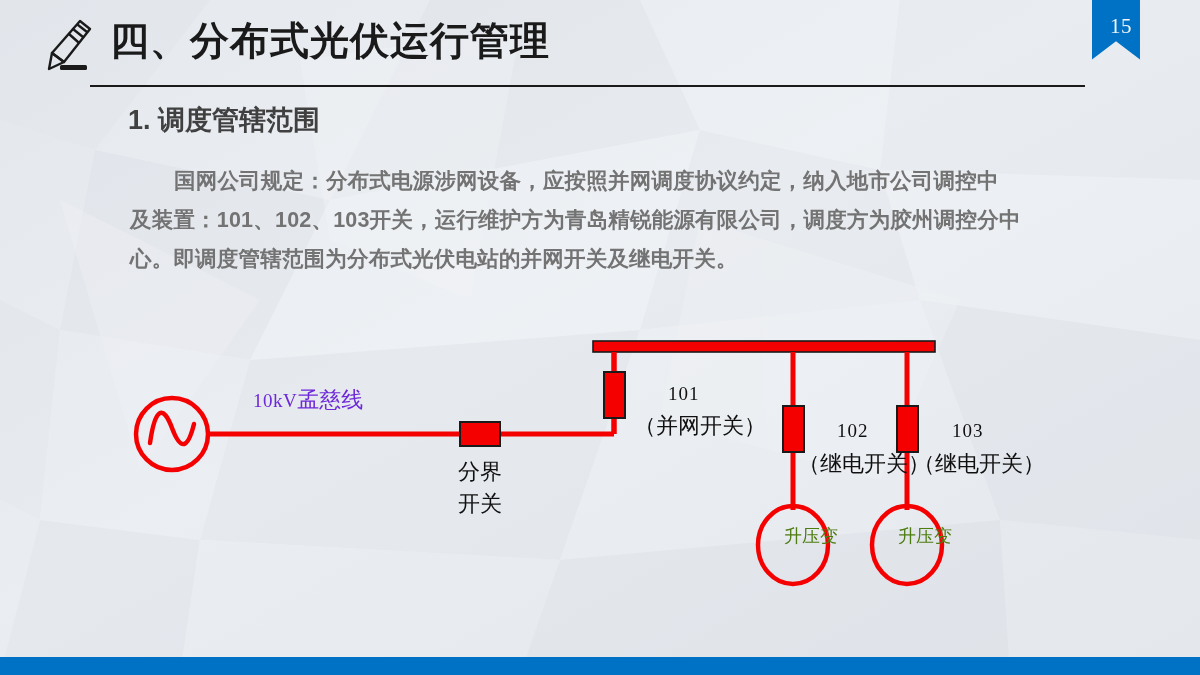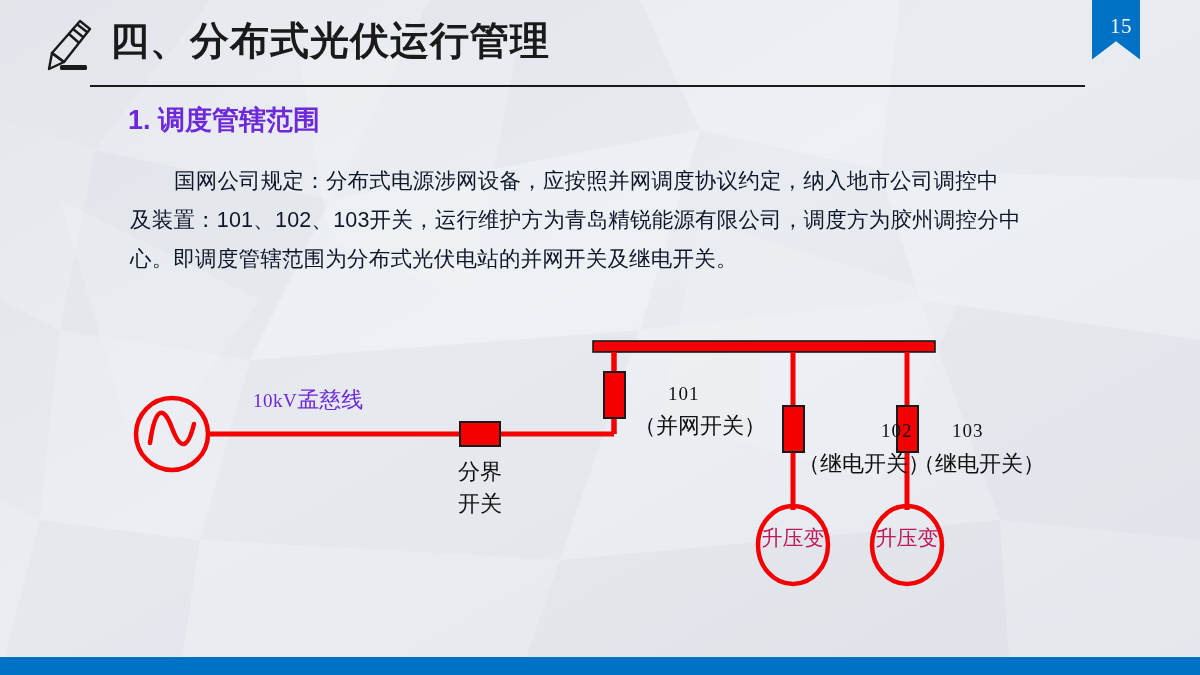--- a/index.html
+++ b/index.html
@@ -89,38 +89,39 @@
     height: 0;
     border-top: 2px solid #1a1a1a;
   }
 
   .section-heading {
     position: absolute;
     left: 128px;
     top: 101px;
     font-size: 27px;
     line-height: 38px;
-    color: #6d28d9;
+    color: #404040;
     font-weight: bold;
     white-space: nowrap;
   }
 
   
   .body-text {
     position: absolute;
     left: 130px;
     top: 162px;
     width: 1022px;
   }
   .body-line {
     font-size: 21.5px;
     line-height: 39px;
-    color: #0f172a;
+    color: #737373;
     white-space: nowrap;
     letter-spacing: 0.2px;
+    font-weight: bold;
   }
   .body-line.indent { padding-left: 44px; }
 
   
   .diagram {
     position: absolute;
     left: 0;
     top: 0;
     width: 1200px;
     height: 675px;
@@ -154,23 +155,23 @@
   }
   .label-line-name .kv {
     font-family: "Liberation Serif", "DejaVu Serif", serif;
     font-size: 19px;
     letter-spacing: 0.5px;
   }
 
   .xfmr-text {
     position: absolute;
     width: 90px;
-    text-align: center;
-    font-size: 21px;
-    color: #be185d;
+    text-align: right;
+    font-size: 18px;
+    color: #4d7c0f;
     white-space: nowrap;
   }
 </style>
 </head>
 <body>
 
 <div id="slide">
 
   <svg class="bg-poly" viewBox="0 0 1200 675" preserveAspectRatio="none" aria-hidden="true">
     <defs>
@@ -274,21 +275,21 @@
   <div class="label-line-name">
     <span class="kv">10kV</span><span>孟慈线</span>
   </div>
 
   <div class="dlabel dlabel-cn dlabel-center" style="left:440px; top:458px; width:80px;">分界</div>
   <div class="dlabel dlabel-cn dlabel-center" style="left:440px; top:490px; width:80px;">开关</div>
 
   <div class="dlabel dlabel-num" style="left:668px; top:383px;">101</div>
   <div class="dlabel dlabel-cn" style="left:634px; top:412px;">（并网开关）</div>
 
-  <div class="dlabel dlabel-num" style="left:837px; top:420px;margin-left:44px;">102</div>
+  <div class="dlabel dlabel-num" style="left:837px; top:420px;">102</div>
   <div class="dlabel dlabel-cn" style="left:798px; top:450px;">（继电开关）</div>
 
   <div class="dlabel dlabel-num" style="left:952px; top:420px;">103</div>
   <div class="dlabel dlabel-cn" style="left:913px; top:450px;">（继电开关）</div>
 
   <div class="xfmr-text" style="left:748px; top:524px;">升压变</div>
   <div class="xfmr-text" style="left:862px; top:524px;">升压变</div>
 
   <div class="bottom-band"></div>
 

